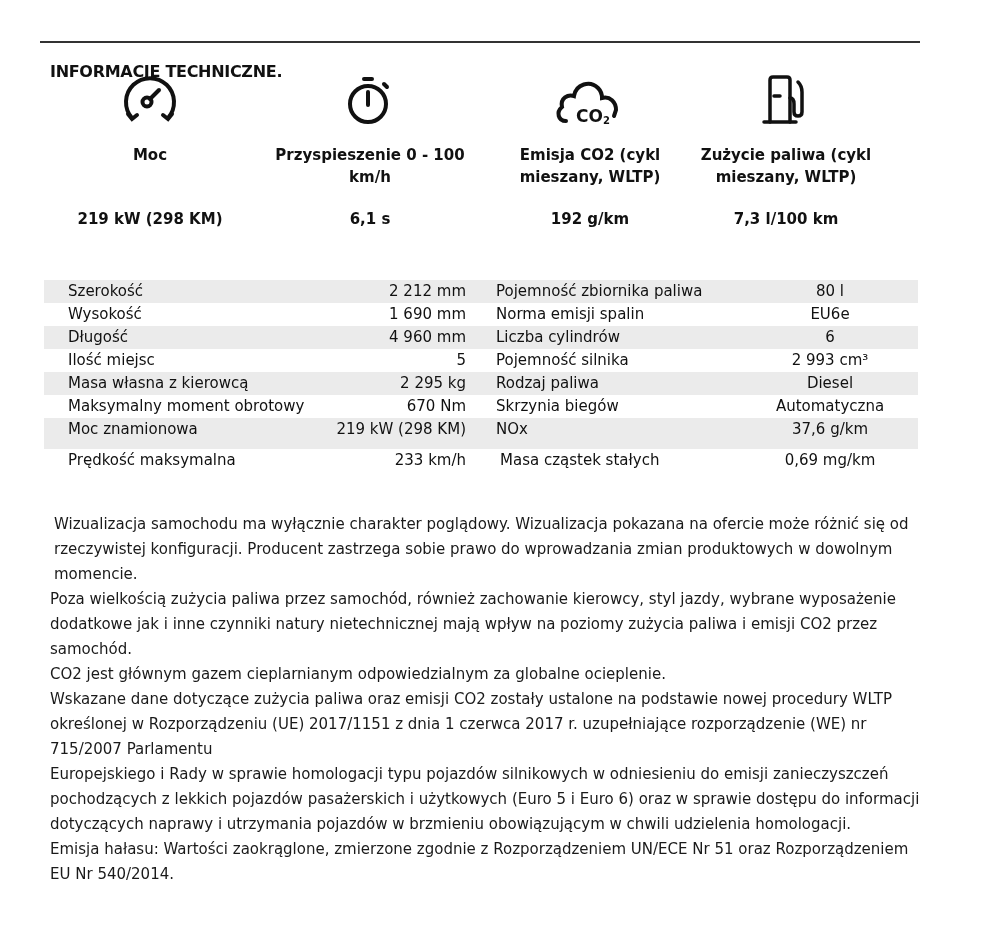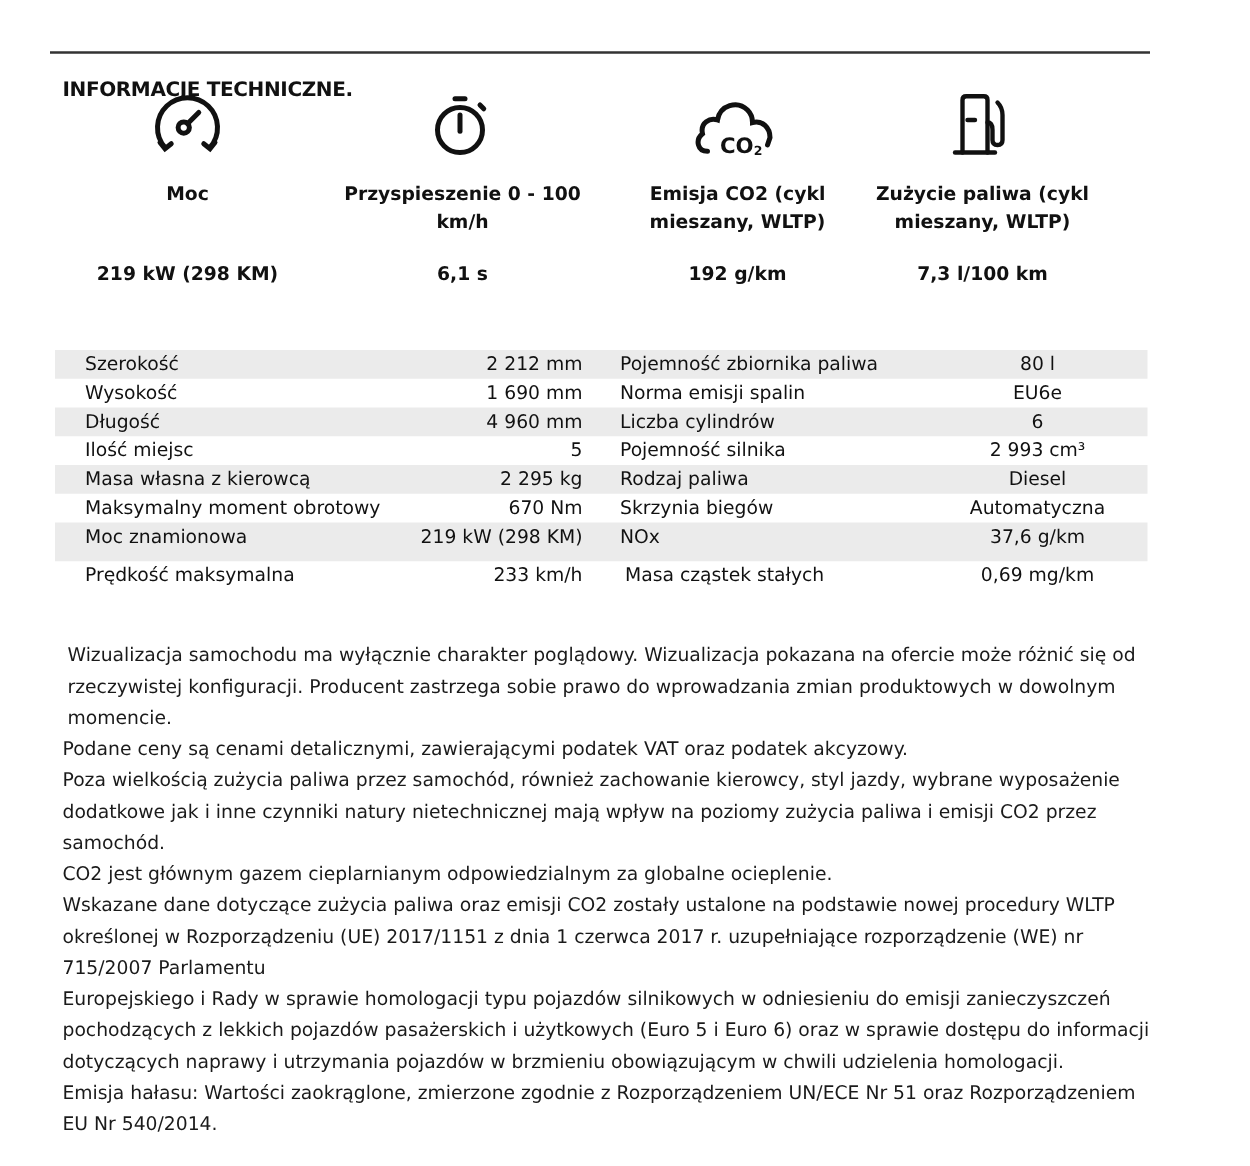--- a/index.html
+++ b/index.html
@@ -142,19 +142,18 @@
   <div class="spec-row last">
     <div class="cell-l-label">Prędkość maksymalna</div>
     <div class="cell-l-value">233 km/h</div>
     <div class="cell-r-label">Masa cząstek stałych</div>
     <div class="cell-r-value">0,69 mg/km</div>
   </div>
 </div>
 
 <div class="disclaimer">
   <p class="indent">Wizualizacja samochodu ma wyłącznie charakter poglądowy. Wizualizacja pokazana na ofercie może różnić się od rzeczywistej konfiguracji. Producent zastrzega sobie prawo do wprowadzania zmian produktowych w dowolnym momencie.</p>
-  <p>Podane ceny są cenami detalicznymi, zawierającymi podatek VAT oraz podatek akcyzowy.</p>
   <p>Poza wielkością zużycia paliwa przez samochód, również zachowanie kierowcy, styl jazdy, wybrane wyposażenie dodatkowe jak i inne czynniki natury nietechnicznej mają wpływ na poziomy zużycia paliwa i emisji CO2 przez samochód.</p>
   <p>CO2 jest głównym gazem cieplarnianym odpowiedzialnym za globalne ocieplenie.</p>
   <p>Wskazane dane dotyczące zużycia paliwa oraz emisji CO2 zostały ustalone na podstawie nowej procedury WLTP określonej w Rozporządzeniu (UE) 2017/1151 z dnia 1 czerwca 2017 r. uzupełniające rozporządzenie (WE) nr 715/2007 Parlamentu</p>
   <p>Europejskiego i Rady w sprawie homologacji typu pojazdów silnikowych w odniesieniu do emisji zanieczyszczeń pochodzących z lekkich pojazdów pasażerskich i użytkowych (Euro 5 i Euro 6) oraz w sprawie dostępu do informacji dotyczących naprawy i utrzymania pojazdów w brzmieniu obowiązującym w chwili udzielenia homologacji.</p>
   <p>Emisja hałasu: Wartości zaokrąglone, zmierzone zgodnie z Rozporządzeniem UN/ECE Nr 51 oraz Rozporządzeniem EU Nr 540/2014.</p>
 </div>
 
 </body></html>

